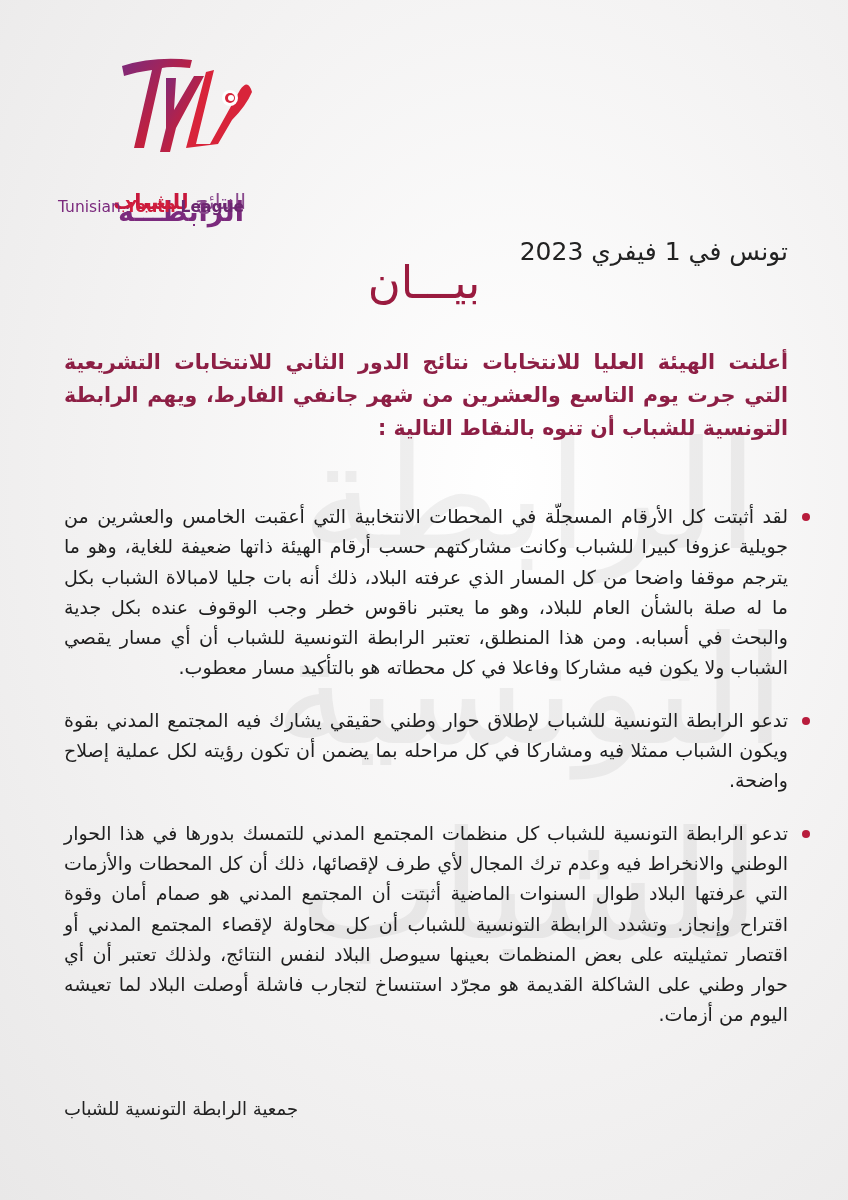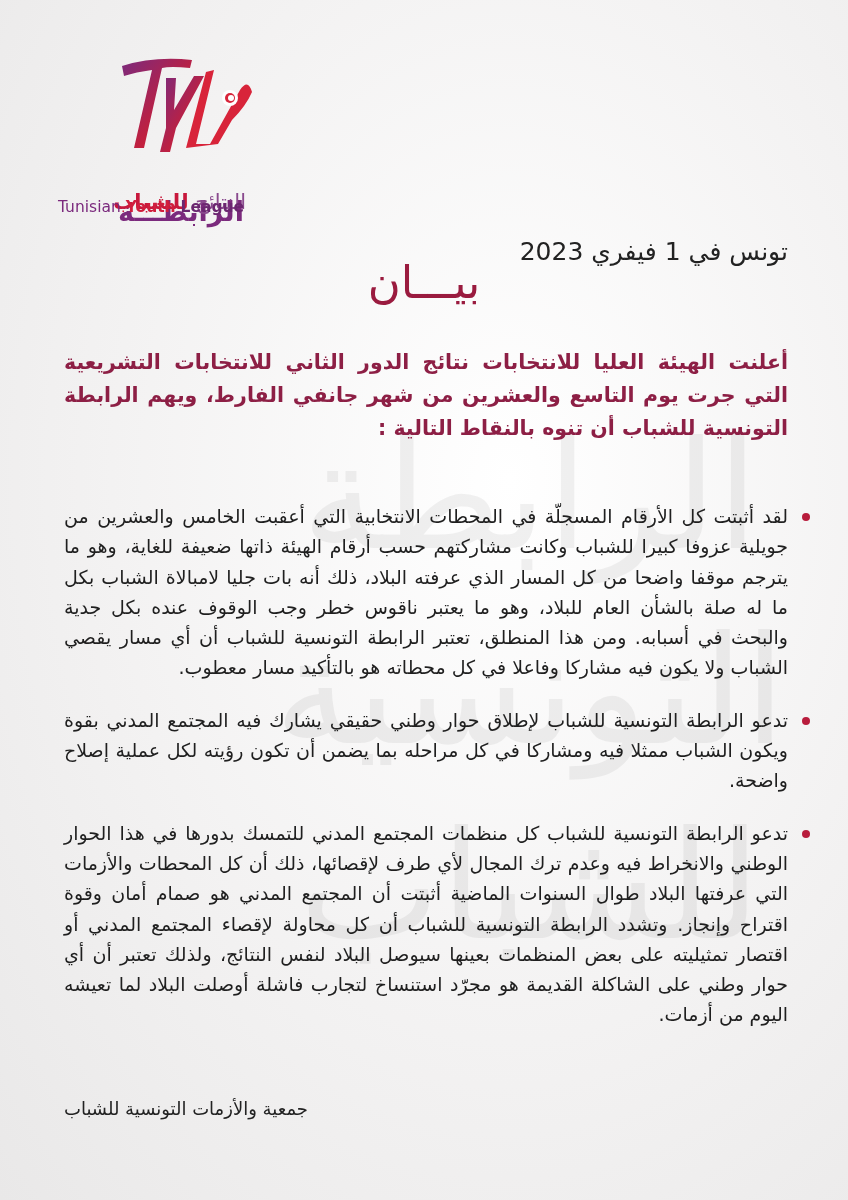--- a/index.html
+++ b/index.html
@@ -109,13 +109,13 @@
   <div class="point">
     <span class="bullet"></span>
     <span>تدعو الرابطة التونسية للشباب لإطلاق حوار وطني حقيقي يشارك فيه المجتمع المدني بقوة ويكون الشباب ممثلا فيه ومشاركا في كل مراحله بما يضمن أن تكون رؤيته لكل عملية إصلاح واضحة.</span>
   </div>
   <div class="point">
     <span class="bullet"></span>
     <span>تدعو الرابطة التونسية للشباب كل منظمات المجتمع المدني للتمسك بدورها في هذا الحوار الوطني والانخراط فيه وعدم ترك المجال لأي طرف لإقصائها، ذلك أن كل المحطات والأزمات التي عرفتها البلاد طوال السنوات الماضية أثبتت أن المجتمع المدني هو صمام أمان وقوة اقتراح وإنجاز. وتشدد الرابطة التونسية للشباب أن كل محاولة لإقصاء المجتمع المدني أو اقتصار تمثيليته على بعض المنظمات بعينها سيوصل البلاد لنفس النتائج، ولذلك تعتبر أن أي حوار وطني على الشاكلة القديمة هو مجرّد استنساخ لتجارب فاشلة أوصلت البلاد لما تعيشه اليوم من أزمات.</span>
   </div>
 </div>
 
-<div class="sign">جمعية والأزمات التونسية للشباب</div>
+<div class="sign">جمعية الرابطة التونسية للشباب</div>
 
 </body></html>

